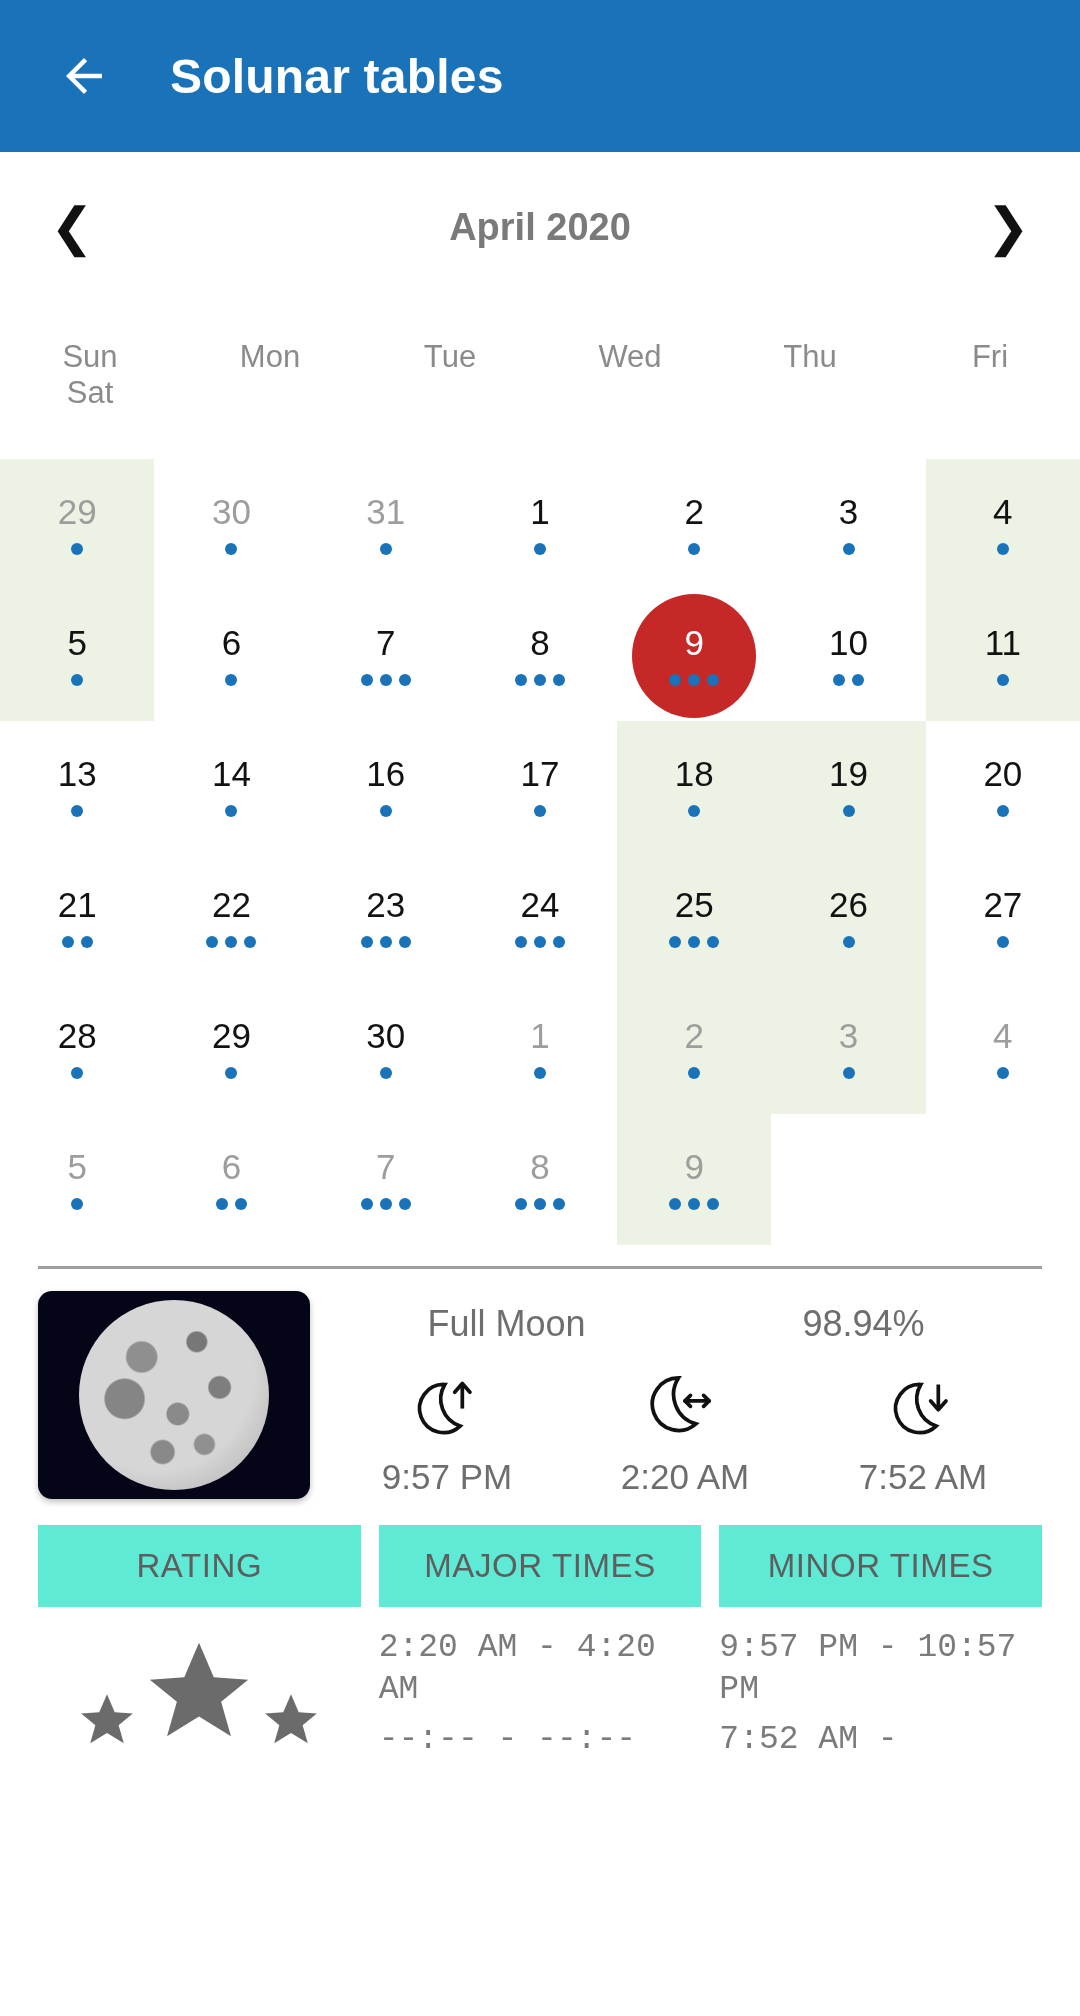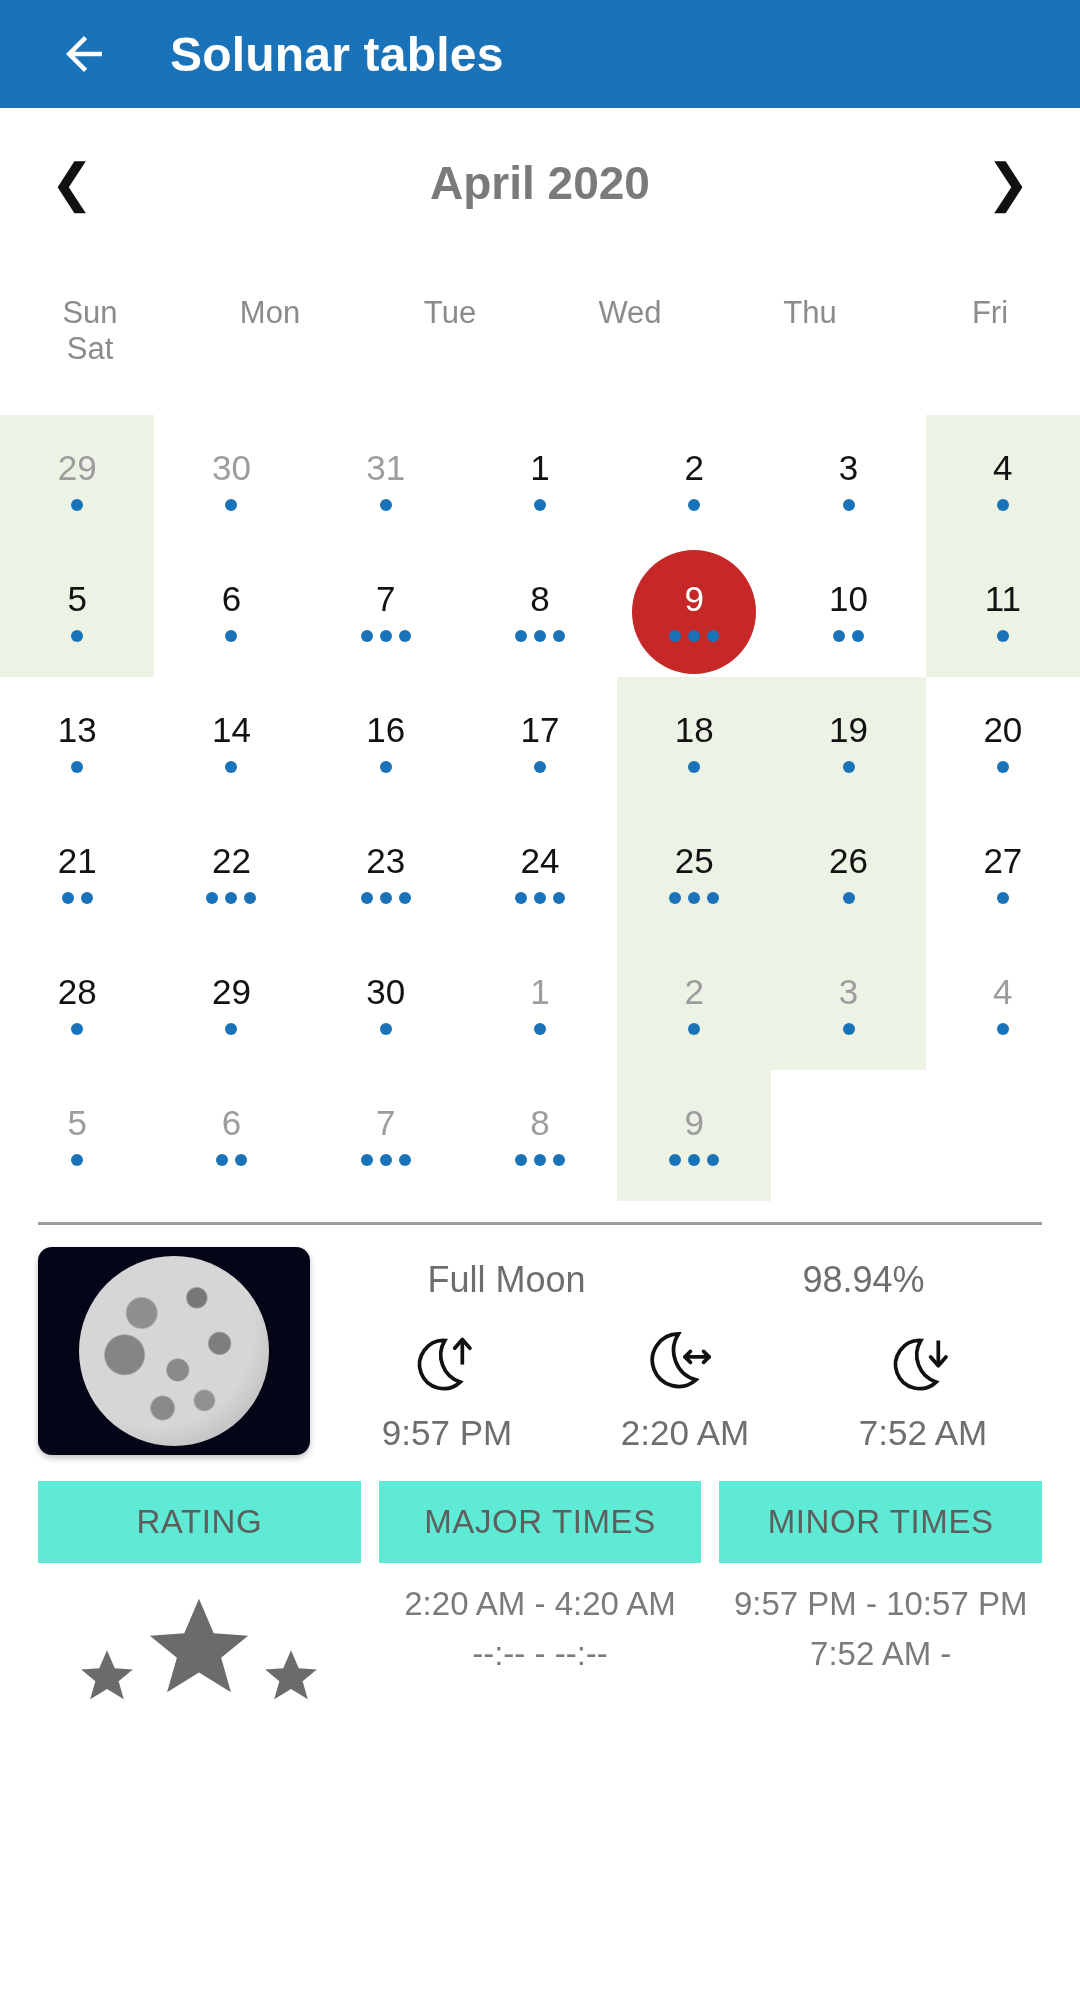--- a/index.html
+++ b/index.html
@@ -5,21 +5,21 @@
   * { margin:0; padding:0; box-sizing:border-box; }
   html, body {
     width:1080px; height:2016px;
     background:#ffffff;
     font-family:"Liberation Sans", sans-serif;
     overflow:hidden;
   }
 
   
   .appbar{
-    height:108px;
+    height:152px;
     background:#1a73b8;
     display:flex;
     align-items:center;
     padding-left:48px;
     position:relative;
   }
   .back-btn{
     width:72px;height:72px;
     display:flex;align-items:center;justify-content:center;
     cursor:pointer;
@@ -49,21 +49,21 @@
     line-height:1;
     width:60px;
     text-align:center;
     cursor:pointer;
     font-family:"DejaVu Sans", sans-serif;
   }
   .month-label{
     position:absolute;
     left:0;right:0;
     text-align:center;
-    font-size:46px;
+    font-size:38px;
     font-weight:bold;
     color:#7a7a7a;
     pointer-events:none;
   }
 
   
   .weekdays{
     display:grid;
     grid-template-columns:repeat(6,1fr);
     margin-top:47px;
@@ -207,21 +207,21 @@
   .thead{
     background:#5eead4;
     text-align:center;
     padding:22px 0;
     font-size:33px;
     color:#5e5e5e;
     letter-spacing:0.6px;
   }
   .tbody{
     padding-top:16px;
-    text-align:center;
+    font-family:Liberation Mono, monospace;
   }
   .trow{
     font-size:33px;
     color:#7b7b7b;
     line-height:1.28;
     padding:4px 0;
   }
   .stars{
     display:flex;
     align-items:flex-end;

